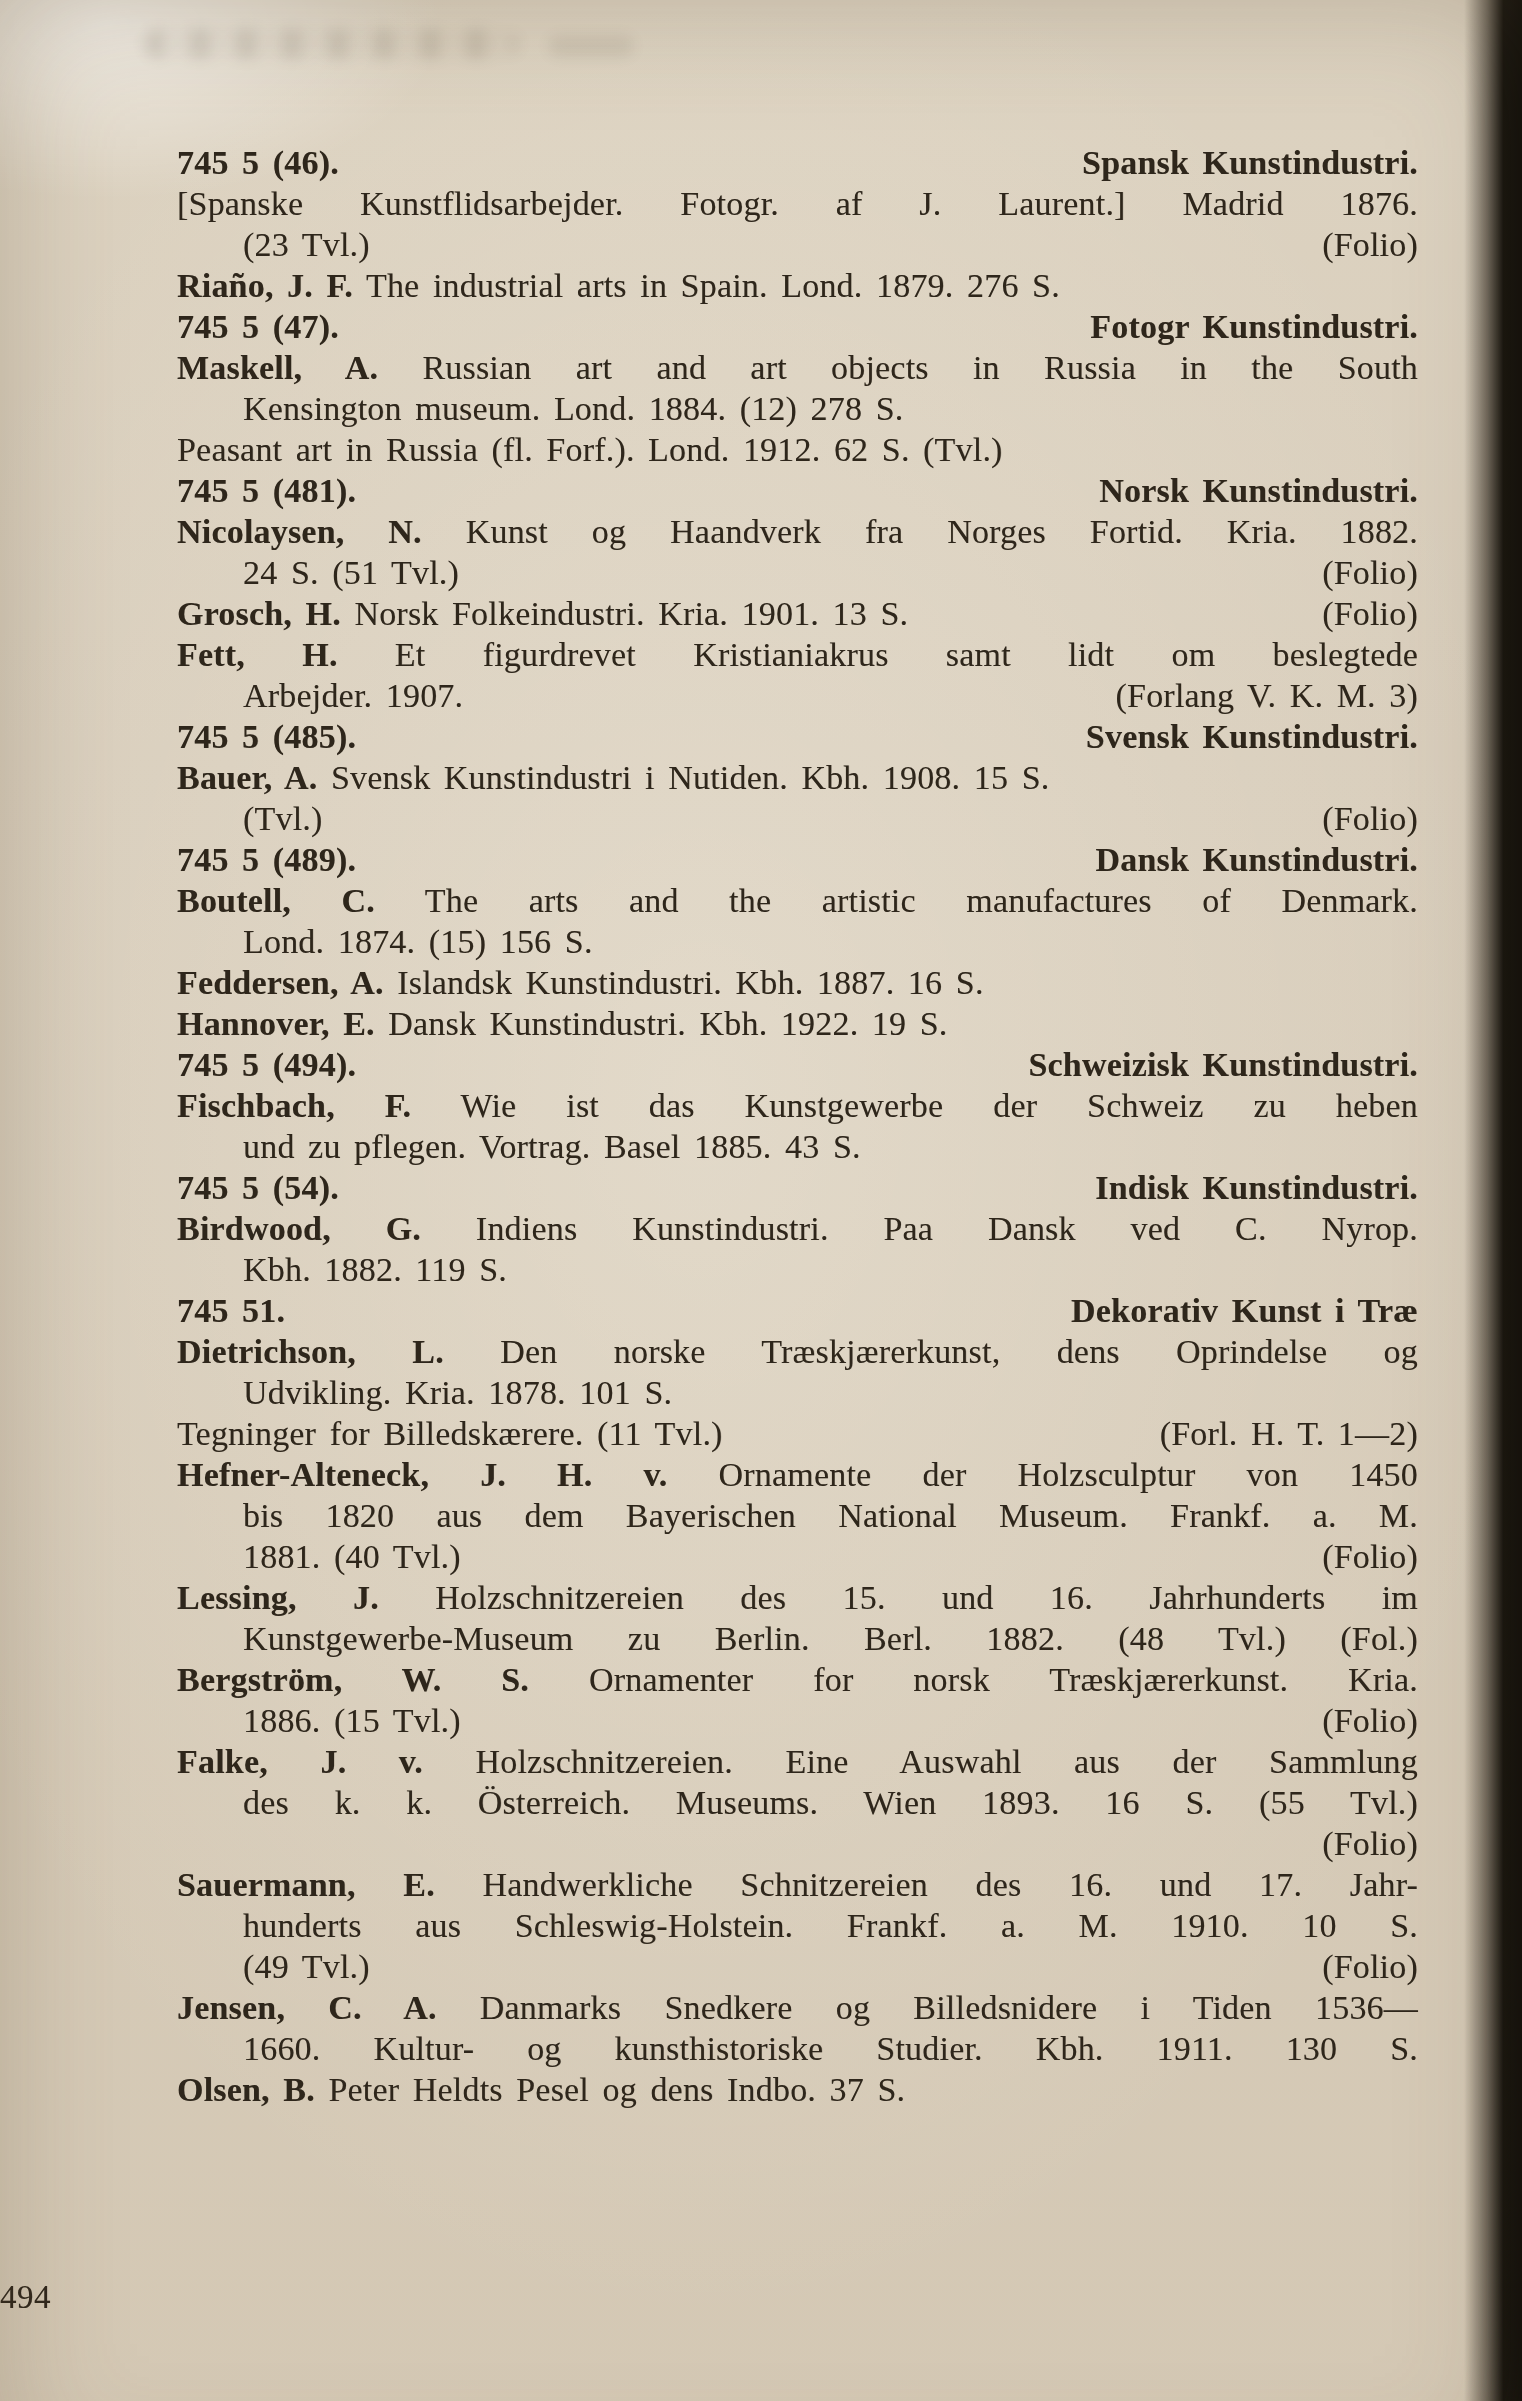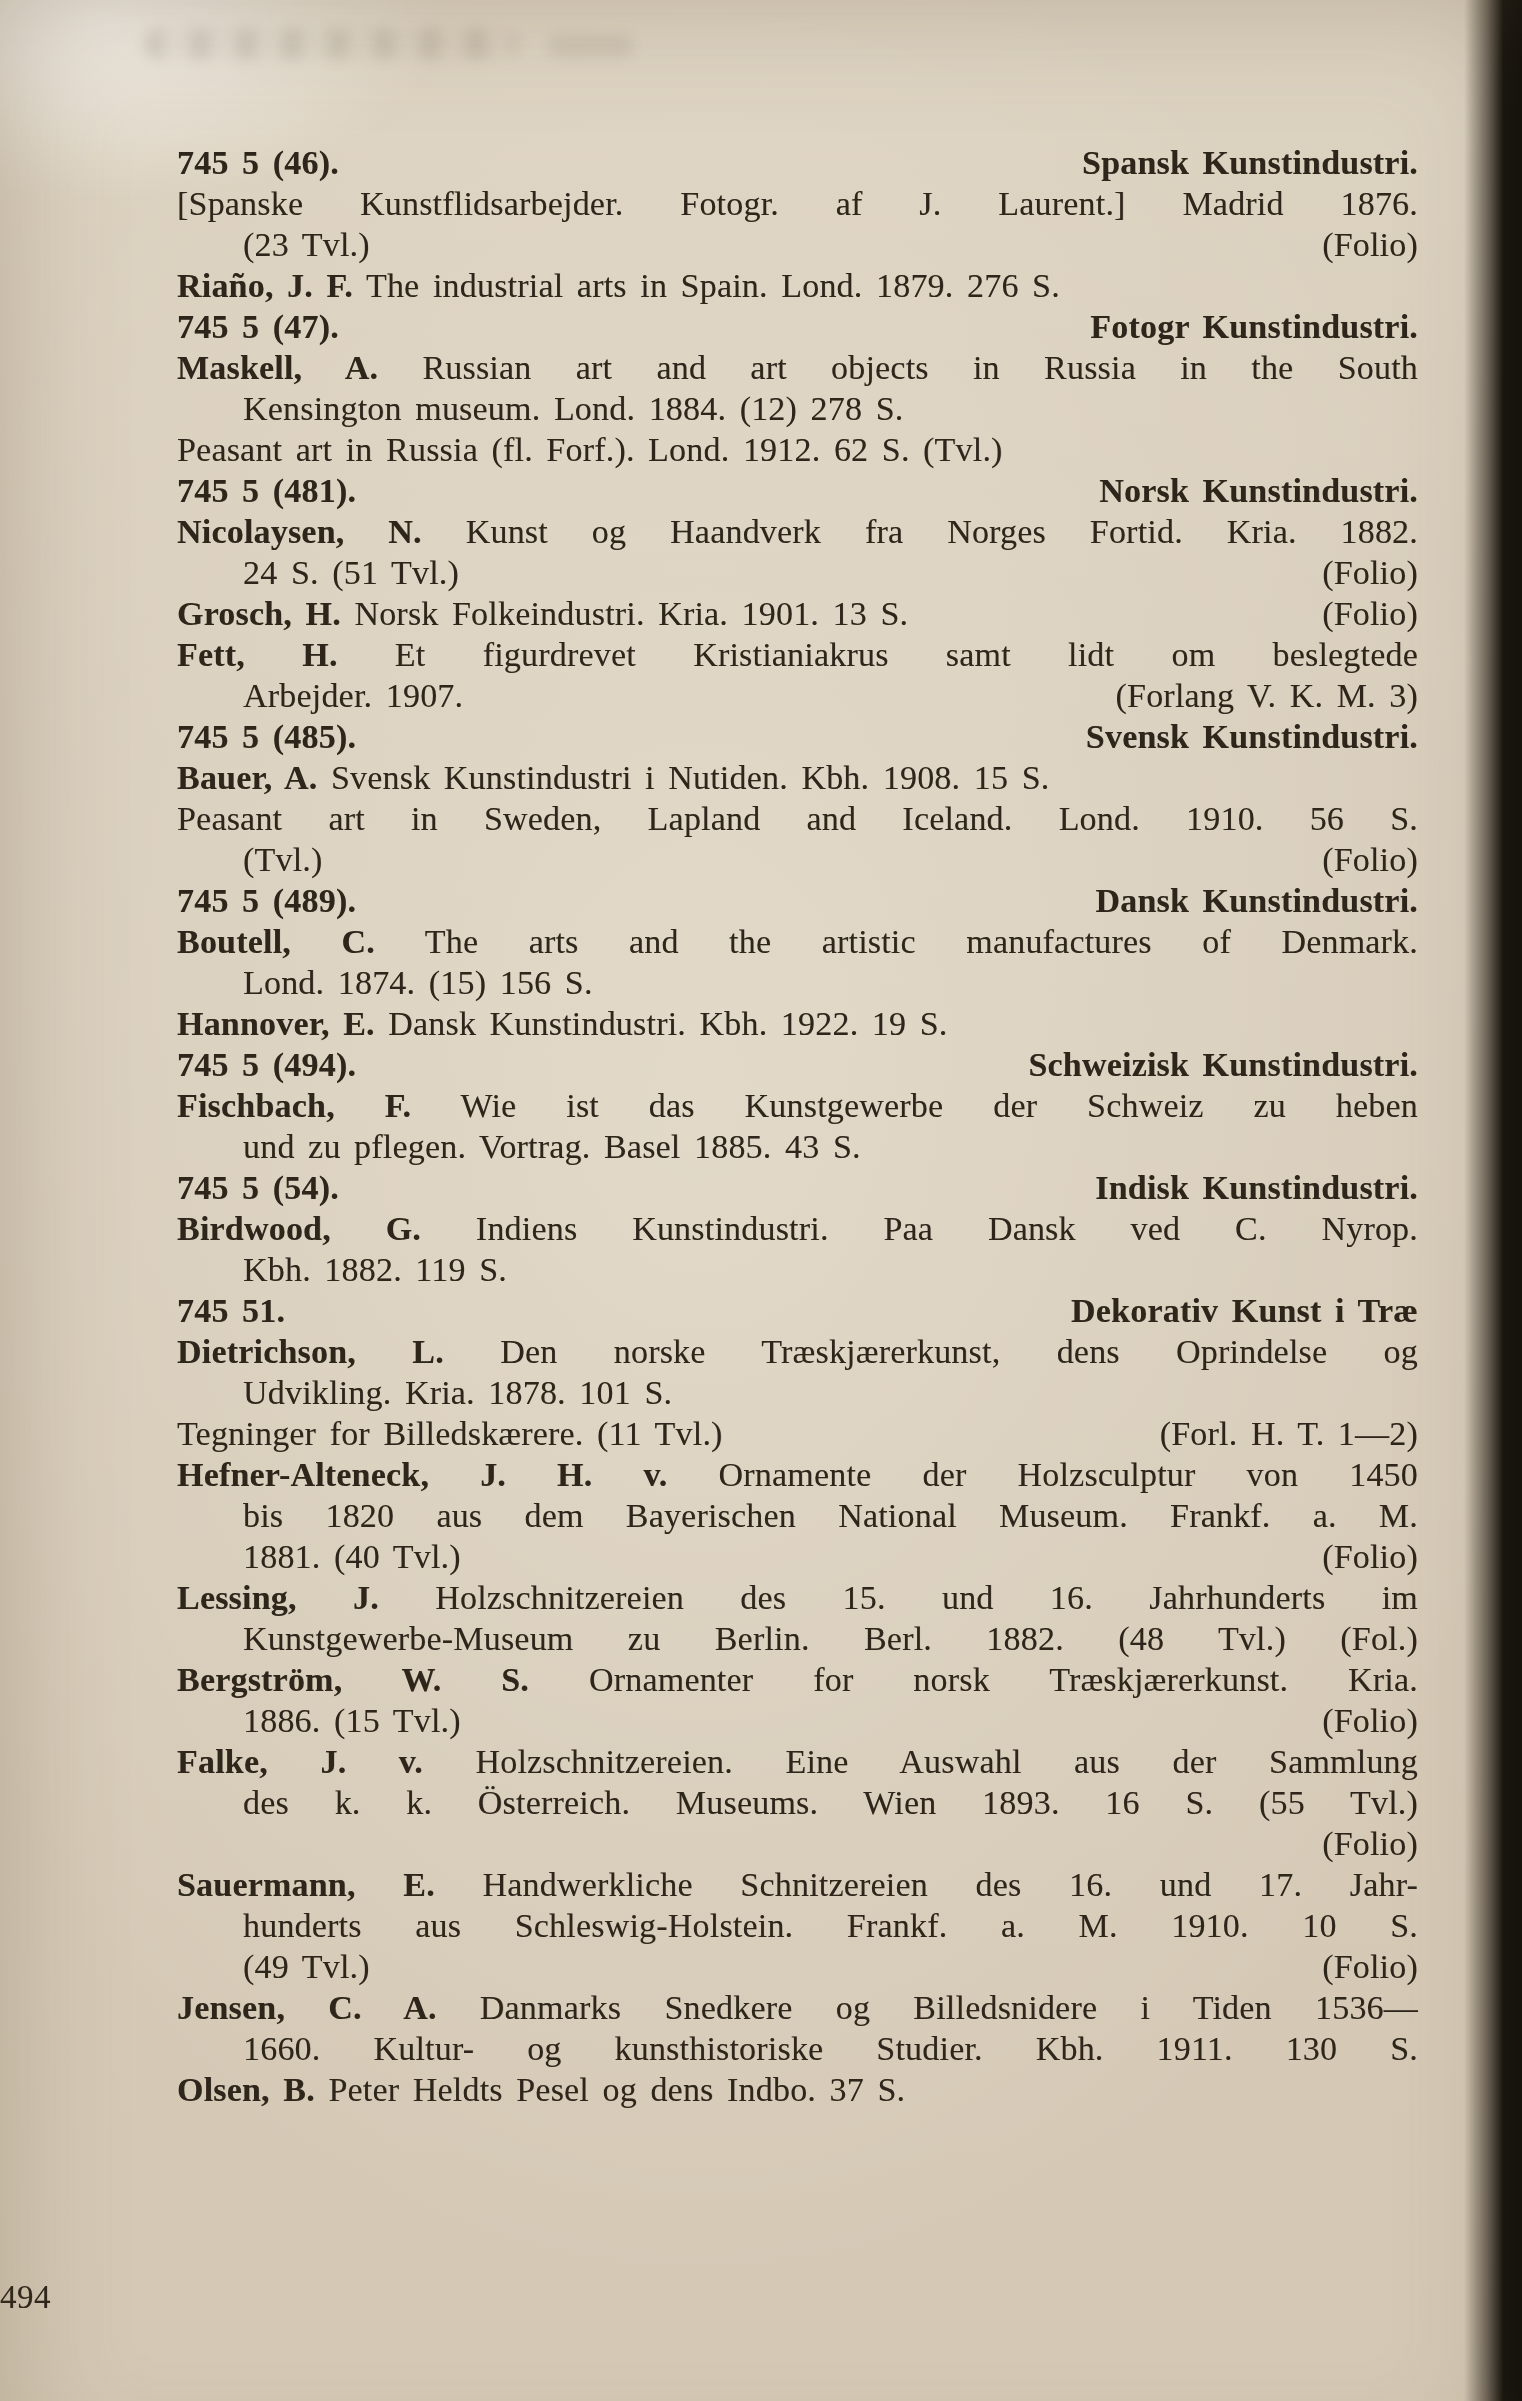--- a/index.html
+++ b/index.html
@@ -98,31 +98,31 @@
     <div class="line just"><span class="lead">Fett, H.</span> <span class="body">Et figurdrevet Kristianiakrus samt lidt om beslegtede</span></div>
     <div class="line indent flexr">
       <span class="main"><span class="body">Arbejder. 1907.</span></span>
       <span class="rightpart">(Forlang V. K. M. 3)</span>
     </div>
     <div class="line head">
       <span class="head-num">745 5 (485).</span>
       <span class="head-title">Svensk Kunstindustri.</span>
     </div>
     <div class="line"><span class="lead">Bauer, A.</span> <span class="body">Svensk Kunstindustri i Nutiden. Kbh. 1908. 15 S.</span></div>
-    <div class="line just"><span class="body">Peasant art in Sweden, Lapland and Iceland. Lond. 1910. 56 S.</span></div>
     <div class="line indent flexr">
       <span class="main"><span class="body">(Tvl.)</span></span>
       <span class="rightpart">(Folio)</span>
     </div>
     <div class="line head">
       <span class="head-num">745 5 (489).</span>
       <span class="head-title">Dansk Kunstindustri.</span>
     </div>
     <div class="line just"><span class="lead">Boutell, C.</span> <span class="body">The arts and the artistic manufactures of Denmark.</span></div>
     <div class="line indent"><span class="body">Lond. 1874. (15) 156 S.</span></div>
+    <div class="line"><span class="lead">Feddersen, A.</span> <span class="body">Islandsk Kunstindustri. Kbh. 1887. 16 S.</span></div>
     <div class="line"><span class="lead">Hannover, E.</span> <span class="body">Dansk Kunstindustri. Kbh. 1922. 19 S.</span></div>
     <div class="line head">
       <span class="head-num">745 5 (494).</span>
       <span class="head-title">Schweizisk Kunstindustri.</span>
     </div>
     <div class="line just"><span class="lead">Fischbach, F.</span> <span class="body">Wie ist das Kunstgewerbe der Schweiz zu heben</span></div>
     <div class="line indent"><span class="body">und zu pflegen. Vortrag. Basel 1885. 43 S.</span></div>
     <div class="line head">
       <span class="head-num">745 5 (54).</span>
       <span class="head-title">Indisk Kunstindustri.</span>

